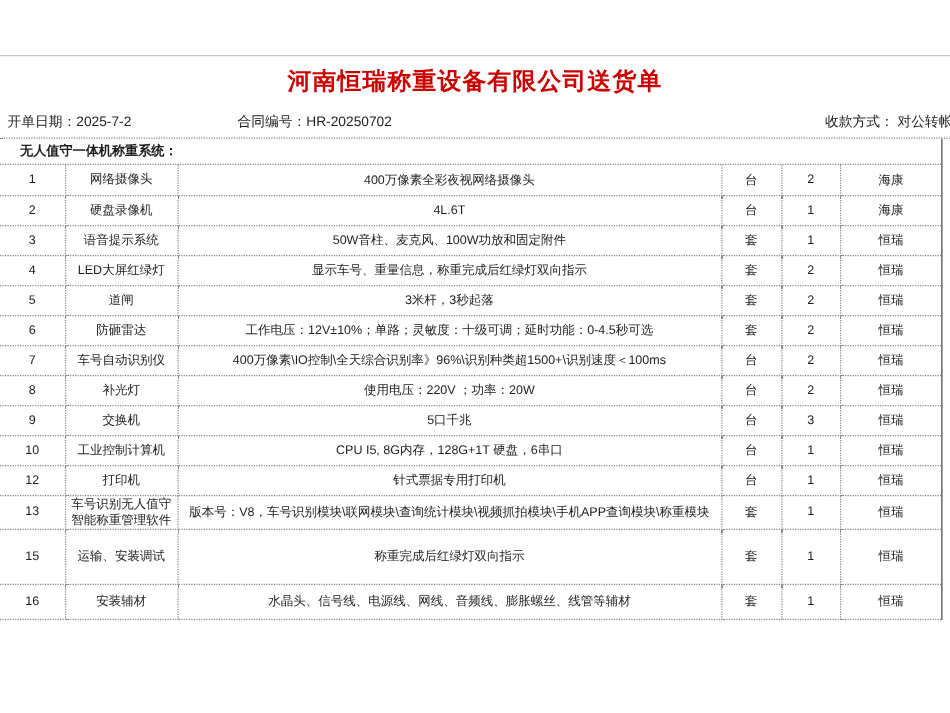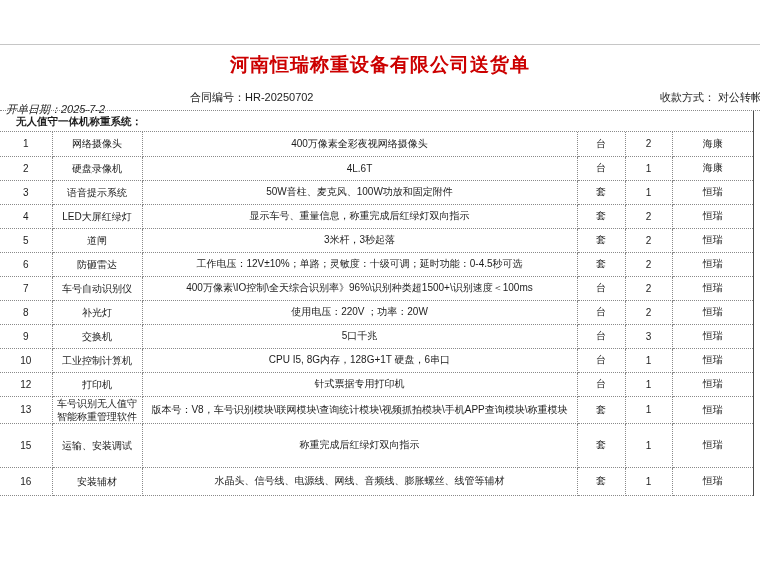--- a/index.html
+++ b/index.html
@@ -10,21 +10,21 @@
 
   .top-line { position: absolute; left: 0; top: 44px; width: 760px; height: 0; border-top: 1px solid #c6c6c6; }
 
   .doc-title {
     position: absolute; left: 0; top: 52px; width: 760px;
     text-align: center; font-size: 19px; font-weight: bold;
     color: #cc0000; letter-spacing: 1px;
   }
 
   .info-row { position: absolute; left: 0; top: 90px; width: 760px; height: 16px; font-size: 11px; color: #1c1c1c; }
-  .info-date     { position: absolute; left: 6px;   top: 12px; white-space: nowrap; font-style: italic; }
+  .info-date     { position: absolute; left: 6px;   top: 0; white-space: nowrap; }
   .info-contract { position: absolute; left: 190px; top: 0; white-space: nowrap; }
   .info-payment  { position: absolute; left: 612px; top: 0; white-space: nowrap; margin-left: 48px; }
 
   .full-dotted { position: absolute; left: 0; top: 110px; width: 760px; height: 0; border-top: 1px dotted #8a8a8a; }
 
   .table-wrap {
     position: absolute; left: 0; top: 111px; width: 754px;
     border-right: 1px solid #4a4a4a;
   }
 

